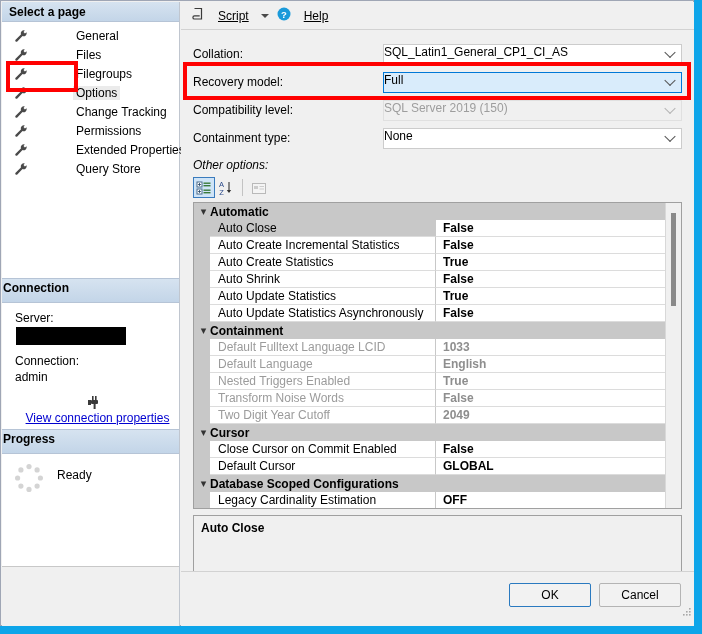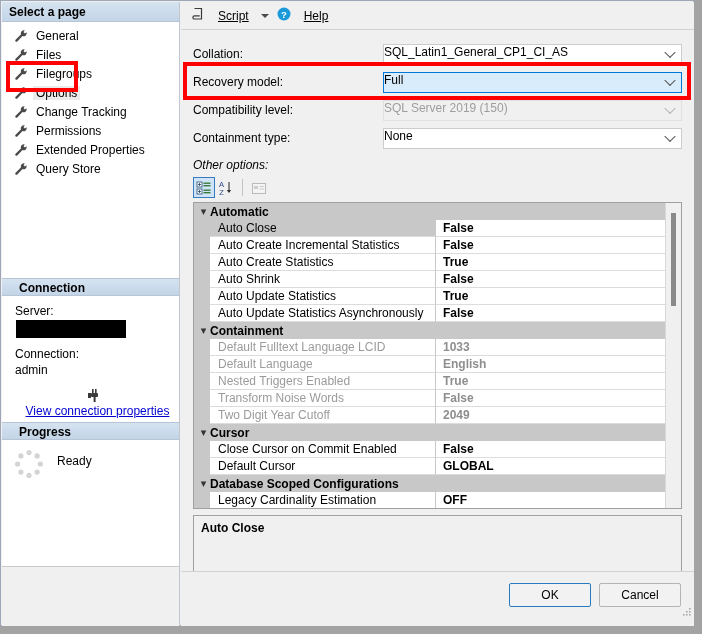--- a/index.html
+++ b/index.html
@@ -11,21 +11,21 @@
     font-family: "Liberation Sans", sans-serif;
     font-size: 12px;
     color: #000;
     -webkit-font-smoothing: none;
   }
   #app {
     position: relative;
     width: 702px;
     height: 634px;
     overflow: hidden;
-    background: #a3a3a3;
+    background: #0ea5e9;
   }
   
   .window {
     position: absolute;
     left: 0; top: 0;
     width: 694px;
     height: 626px;
     background: #f0f0f0;
     border: 1px solid #9fa6b5;
     box-sizing: border-box;
@@ -55,43 +55,44 @@
     padding-top: 4px;
     background: #fff;
   }
   .page-item {
     display: flex;
     align-items: center;
     height: 19px;
     padding-left: 12px;
     font-size: 12px;
     cursor: default;
+    gap: 40px;
   }
   .page-item .lbl {
     padding: 0 3px;
     white-space: nowrap;
   }
   .page-item.selected .lbl {
     background: #ebebeb;
   }
   .wrench {
     width: 14px;
     height: 14px;
     margin-right: 5px;
     flex: 0 0 14px;
     display: block;
   }
   .left-white-fill {
     background: #fff;
     height: 100px;
   }
   .section-header {
-    height: 18px;
+    height: 25px;
     line-height: 19px;
-    padding-left: 17px;
+    padding-left: 1px;
     font-weight: bold;
     font-size: 12px;
     background: linear-gradient(to bottom, #d6e3f0 0%, #c3d5e8 100%);
     border-top: 1px solid #b6c4d6;
     border-bottom: 1px solid #b6c4d6;
     box-sizing: border-box;
   }
   .conn-body {
     padding: 8px 0 4px 13px;
     background: #fff;

